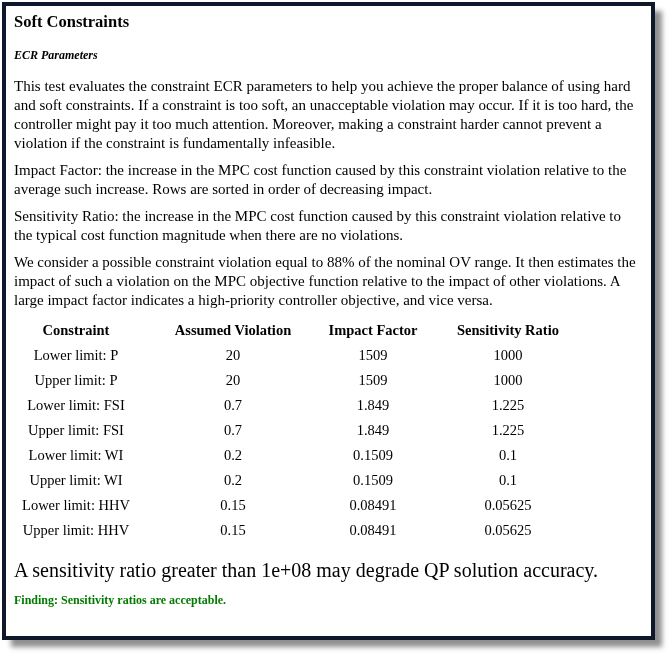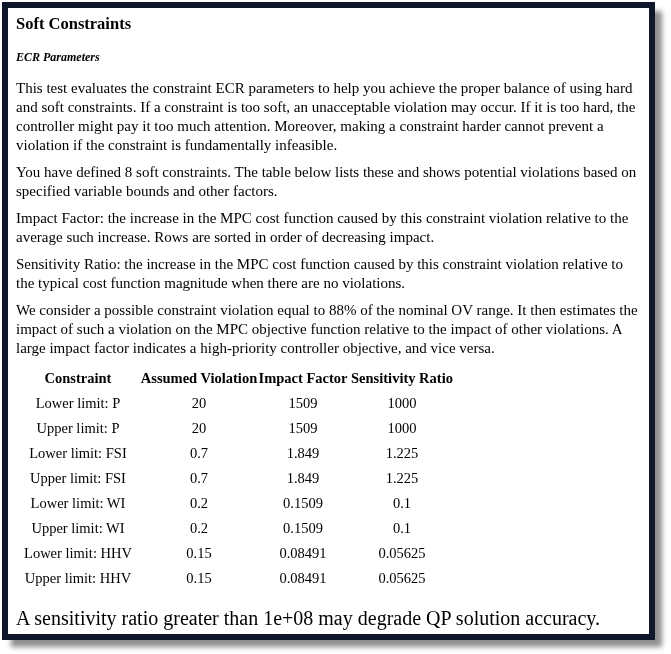--- a/index.html
+++ b/index.html
@@ -12,21 +12,21 @@
     font-family: "Liberation Serif", "DejaVu Serif", serif;
     color: #000000;
   }
   .report-frame {
     box-sizing: border-box;
     position: absolute;
     left: 2px;
     top: 2px;
     width: 653px;
     height: 638px;
-    border: 6px solid #0f172a;
+    border: 4px solid #0f172a;
     background: #ffffff;
     box-shadow: 8px 8px 5px -1px rgba(125,125,125,0.85);
     padding: 4px 10px 0 8px;
     overflow: hidden;
   }
   .report-title {
     font-size: 16.5px;
     font-weight: bold;
     line-height: 20px;
     margin: 2px 0 14px 0;
@@ -44,20 +44,21 @@
     margin: 0 0 8px 0;
   }
   .ecr-table {
     margin: 8px 0 0 0;
   }
   .trow {
     display: grid;
     grid-template-columns: 124px 118px 90px 108px;
     height: 25px;
     align-items: center;
+    gap: 36px;
   }
   .trow > div {
     text-align: center;
     font-size: 14.5px;
     white-space: nowrap;
   }
   .trow.thead > div {
     font-weight: bold;
   }
   .note-text {
@@ -75,21 +76,20 @@
 </head>
 <body>
 
 <div class="report-frame">
 
   <h1 class="report-title">Soft Constraints</h1>
 
   <h2 class="section-heading">ECR Parameters</h2>
 
   <p class="body-text">This test evaluates the constraint ECR parameters to help you achieve the proper balance of using hard and soft constraints. If a constraint is too soft, an unacceptable violation may occur. If it is too hard, the controller might pay it too much attention. Moreover, making a constraint harder cannot prevent a violation if the constraint is fundamentally infeasible.</p>
-    <p class="body-text">You have defined 8 soft constraints. The table below lists these and shows potential violations based on specified variable bounds and other factors.</p>
     <p class="body-text">Impact Factor: the increase in the MPC cost function caused by this constraint violation relative to the average such increase. Rows are sorted in order of decreasing impact.</p>
     <p class="body-text">Sensitivity Ratio: the increase in the MPC cost function caused by this constraint violation relative to the typical cost function magnitude when there are no violations.</p>
     <p class="body-text">We consider a possible constraint violation equal to 88% of the nominal OV range. It then estimates the impact of such a violation on the MPC objective function relative to the impact of other violations. A large impact factor indicates a high-priority controller objective, and vice versa.</p>
 
   <div class="ecr-table">
     <div class="trow thead">
       <div>Constraint</div>
         <div>Assumed Violation</div>
         <div>Impact Factor</div>
         <div>Sensitivity Ratio</div>

